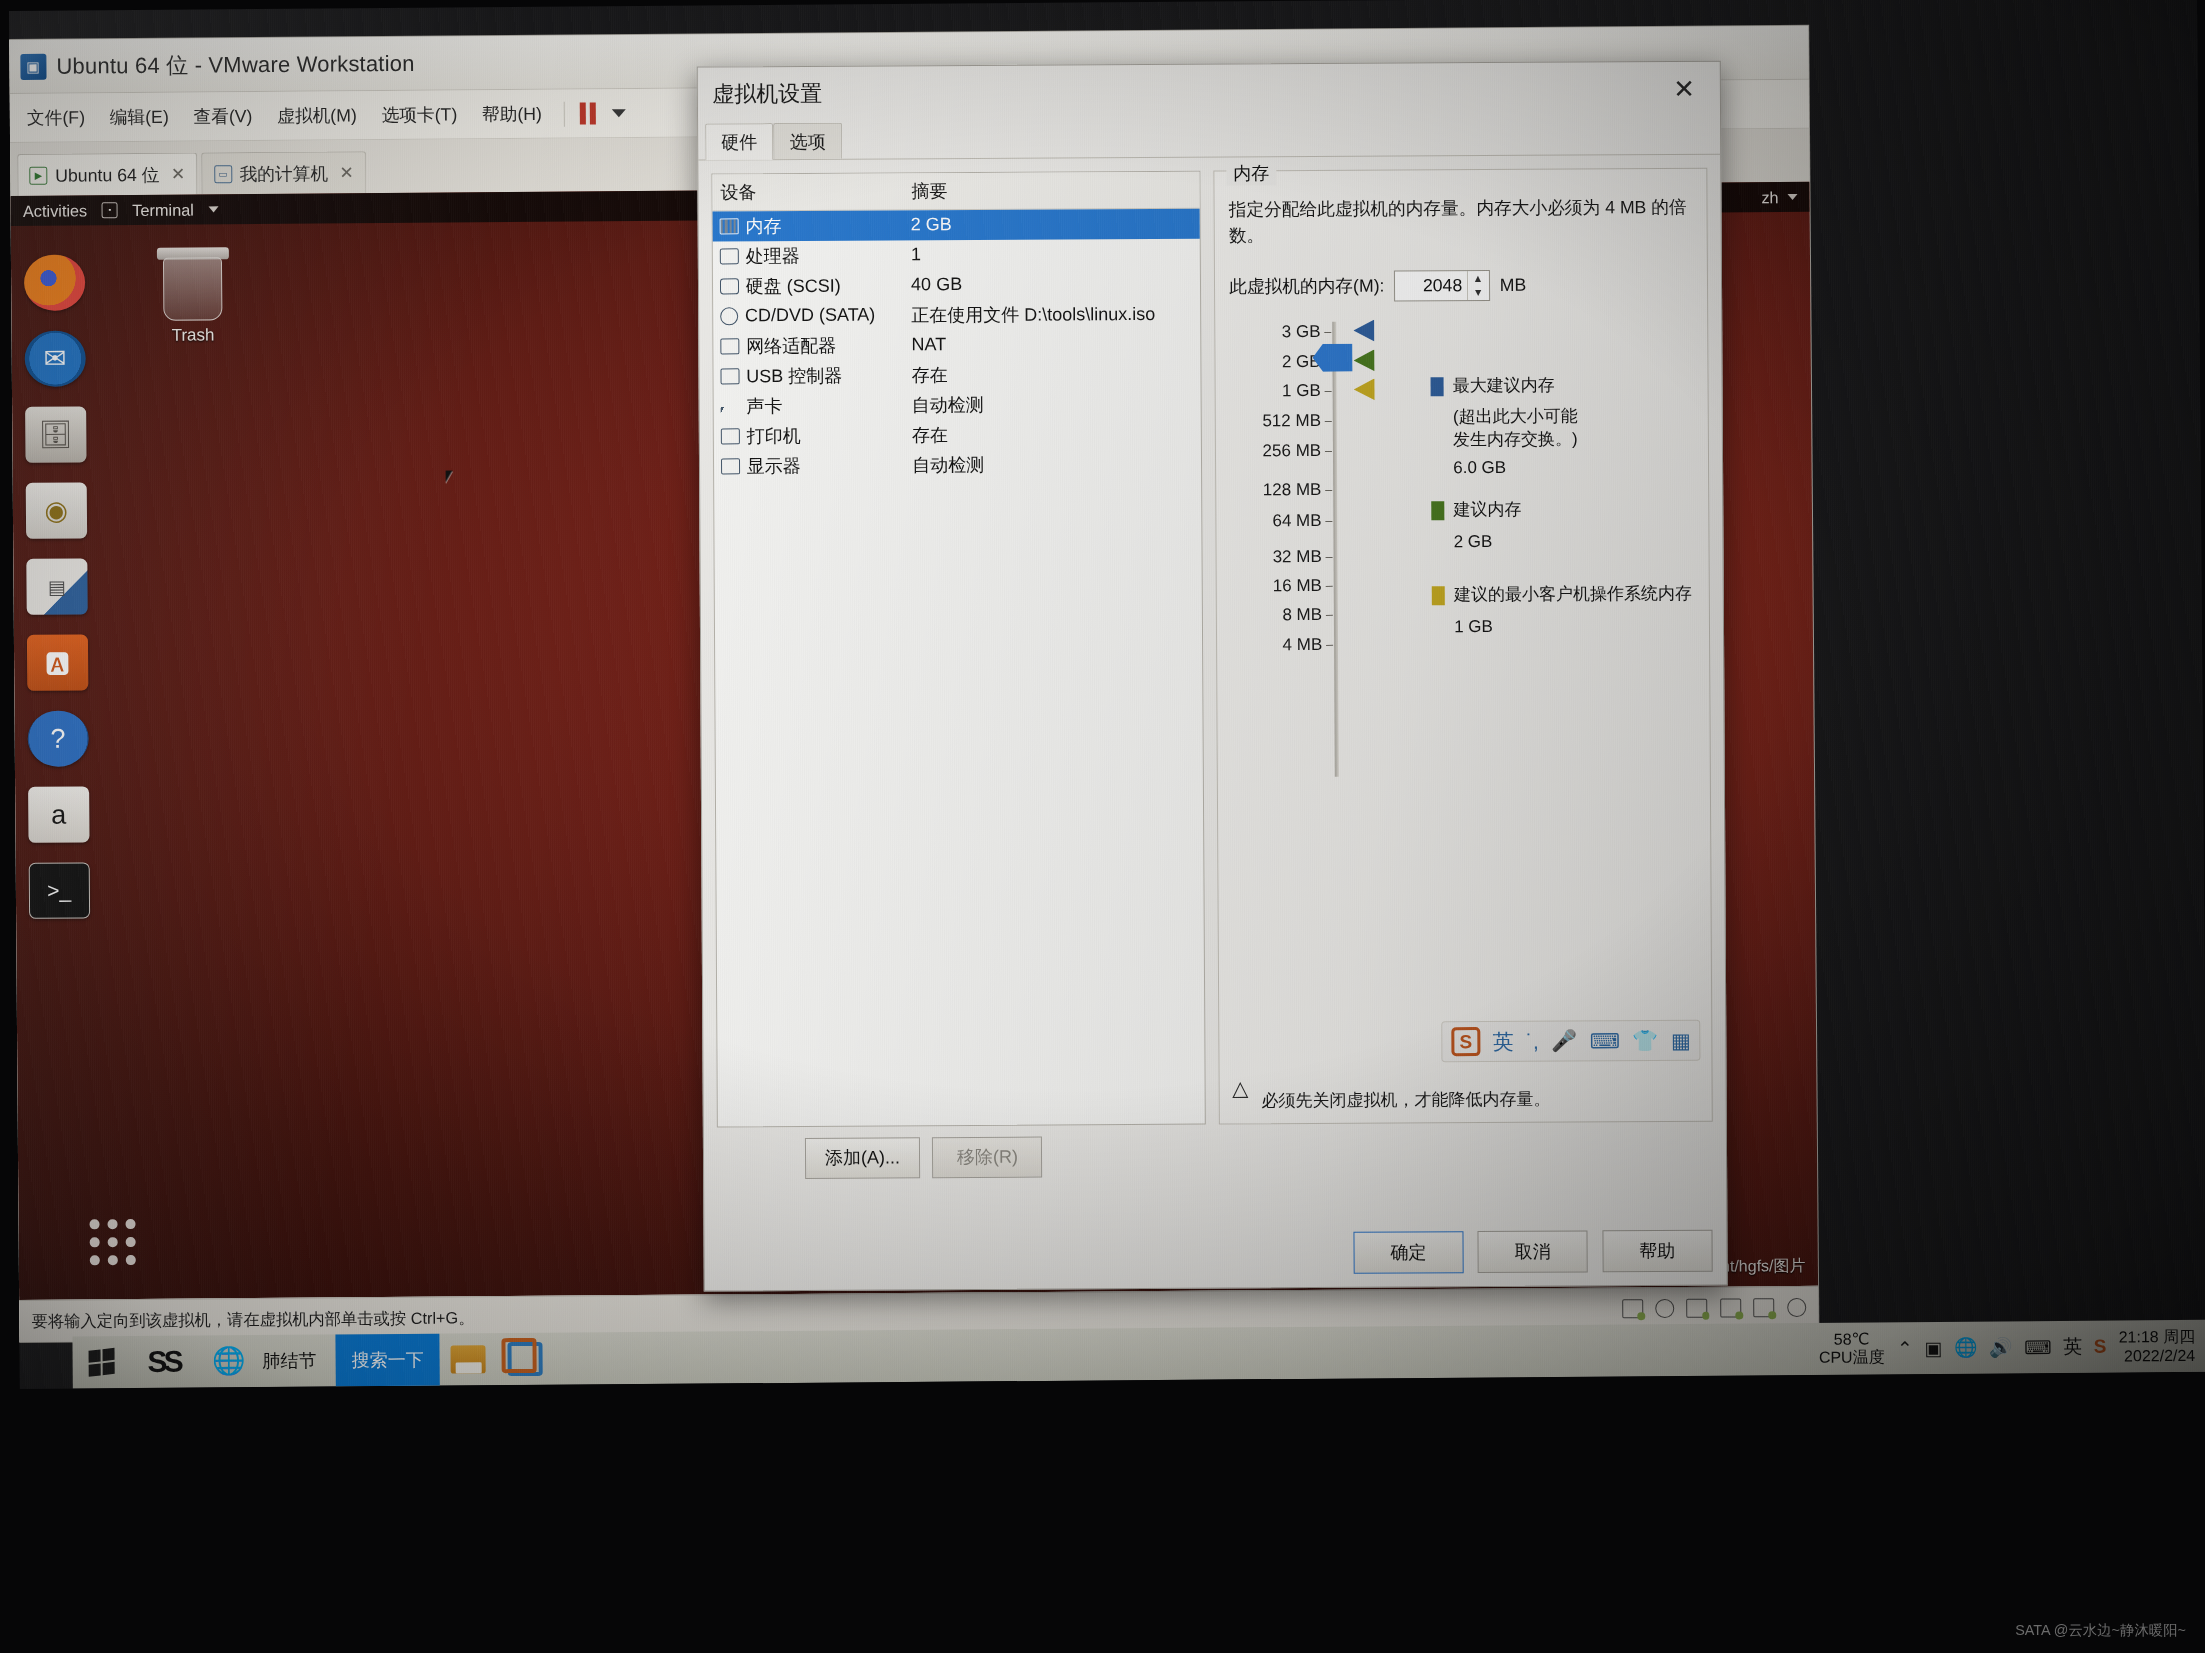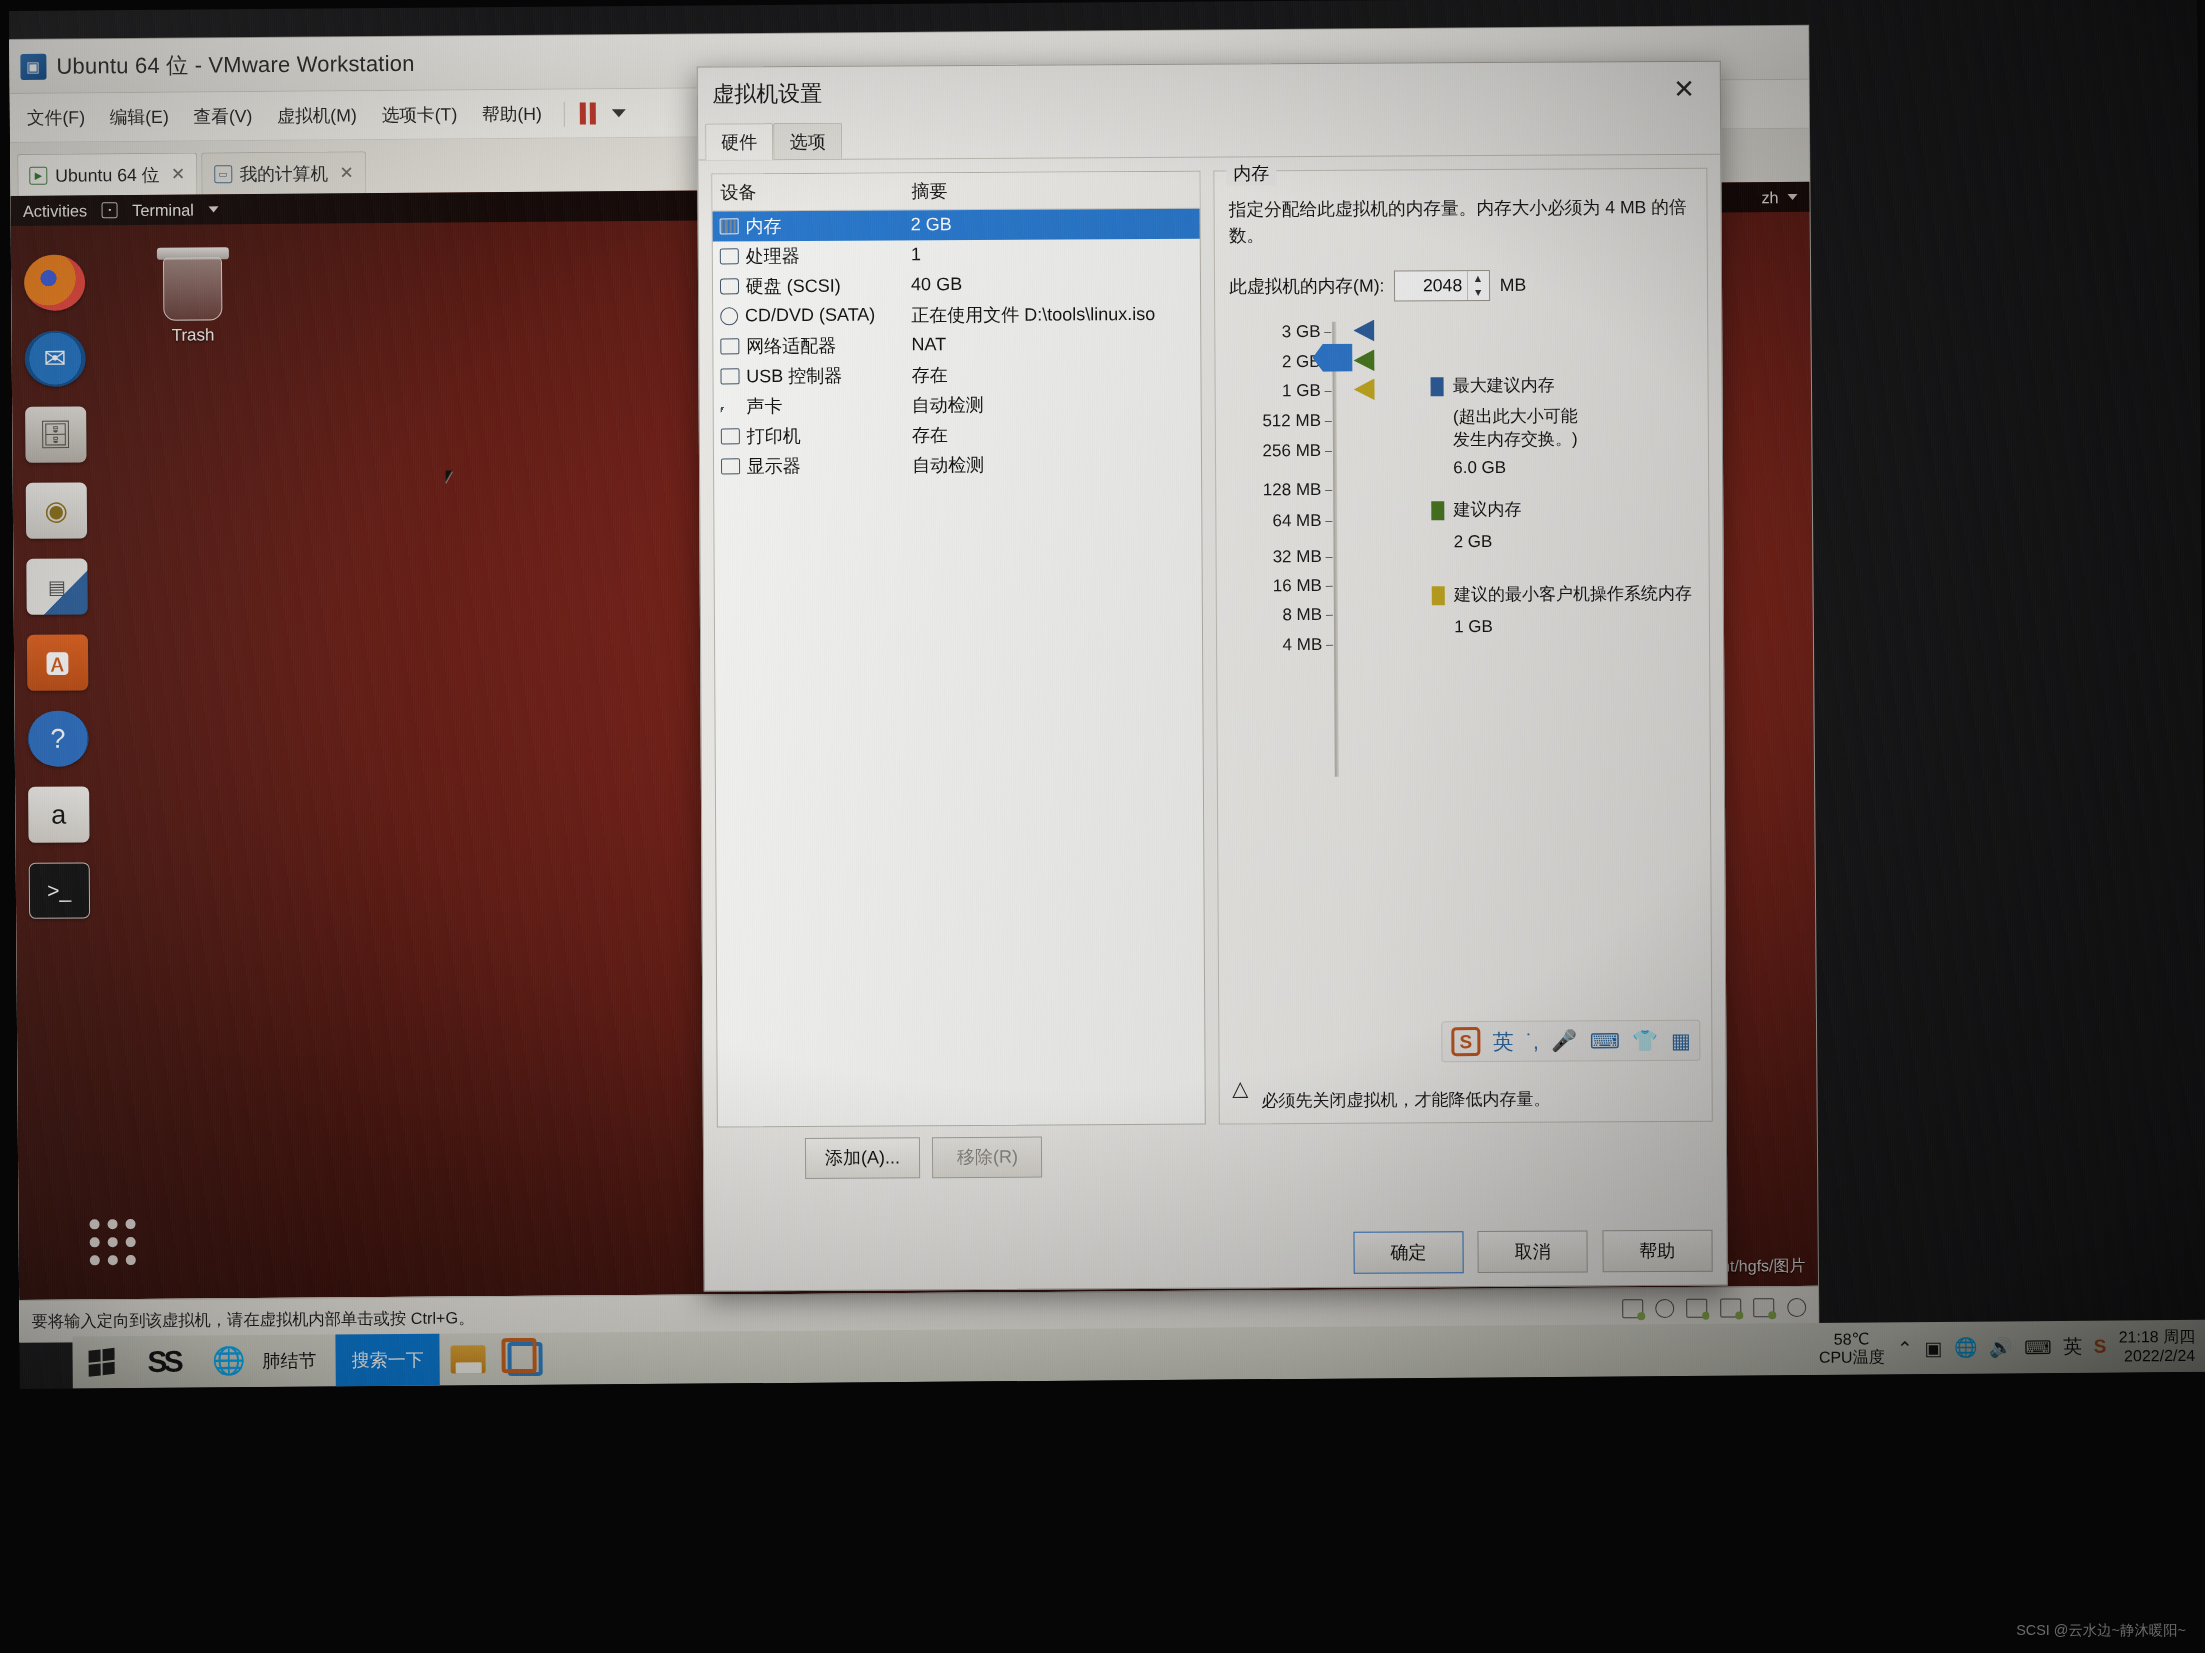--- a/index.html
+++ b/index.html
@@ -589,15 +589,15 @@
           <div>21:18 周四</div>
           <div>2022/2/24</div>
         </div>
       </div>
     </div>
 
     <div class="glare"></div>
     <div class="vignette"></div>
   </div>
 
-  <div style="position:absolute;right:19px;bottom:14.4px;color:#6b6b6b;font-size:14.4px;">SCSI @云水边~静沐暖阳~</div>
+  <div style="position:absolute;right:19px;bottom:14.4px;color:#6b6b6b;font-size:14.4px;">SATA @云水边~静沐暖阳~</div>
 </div>
 
 
 </body></html>

